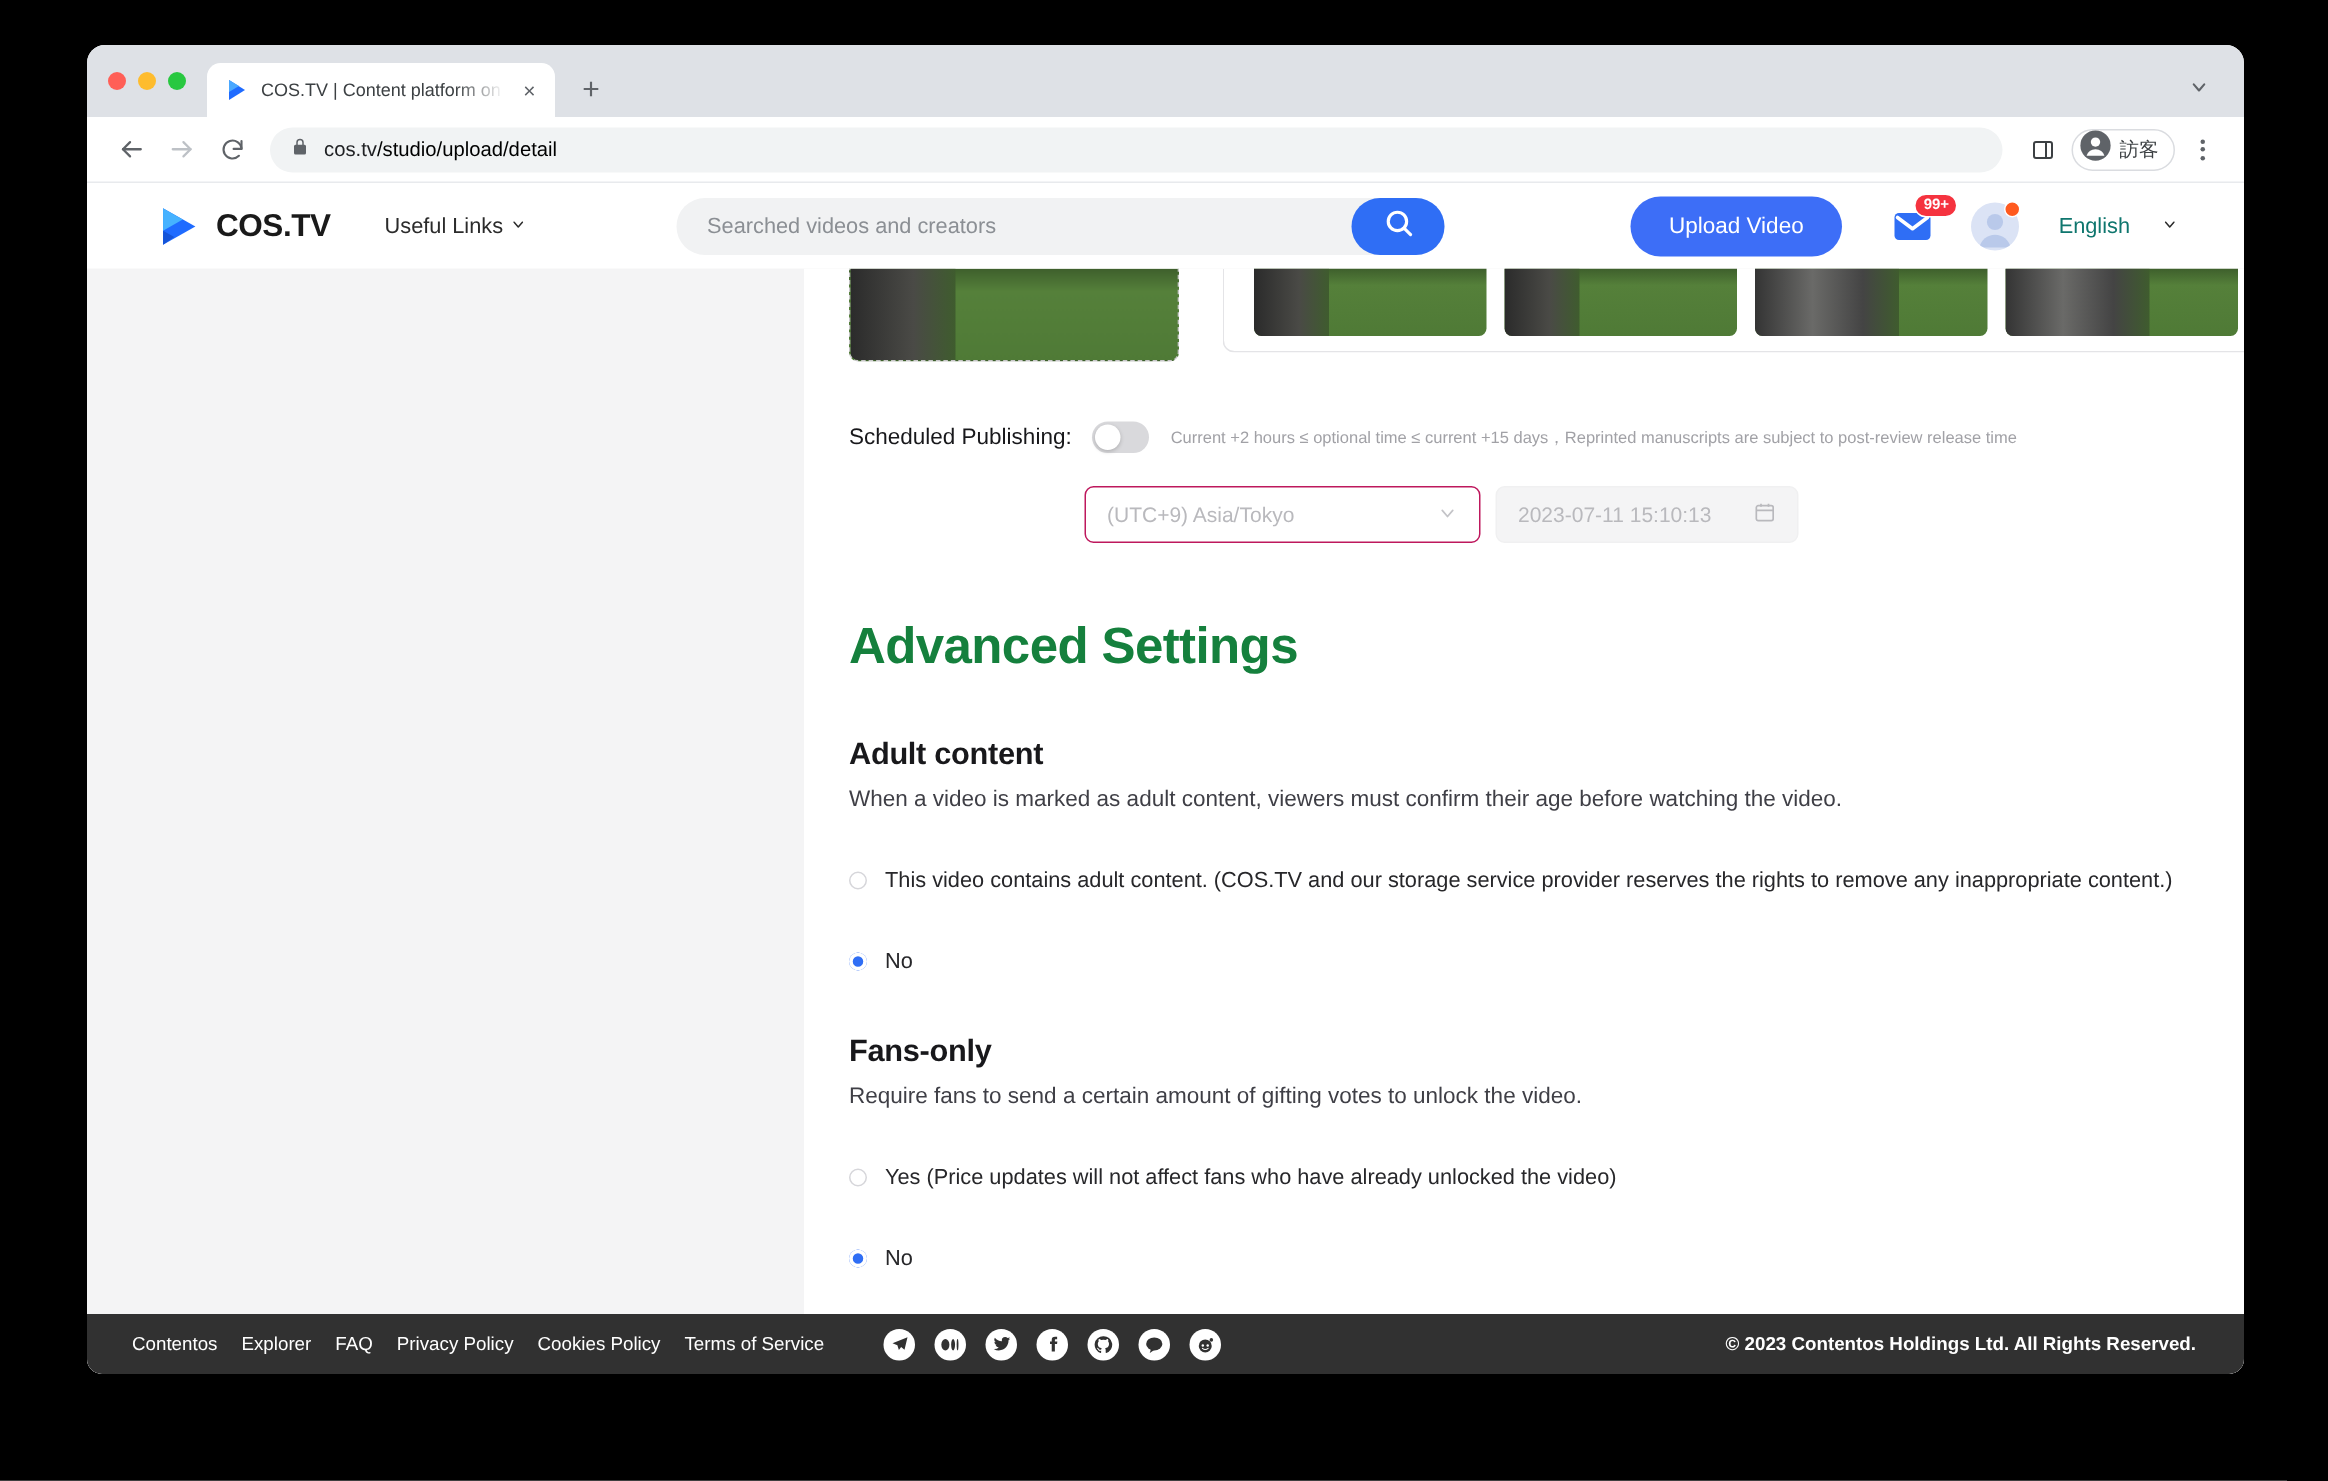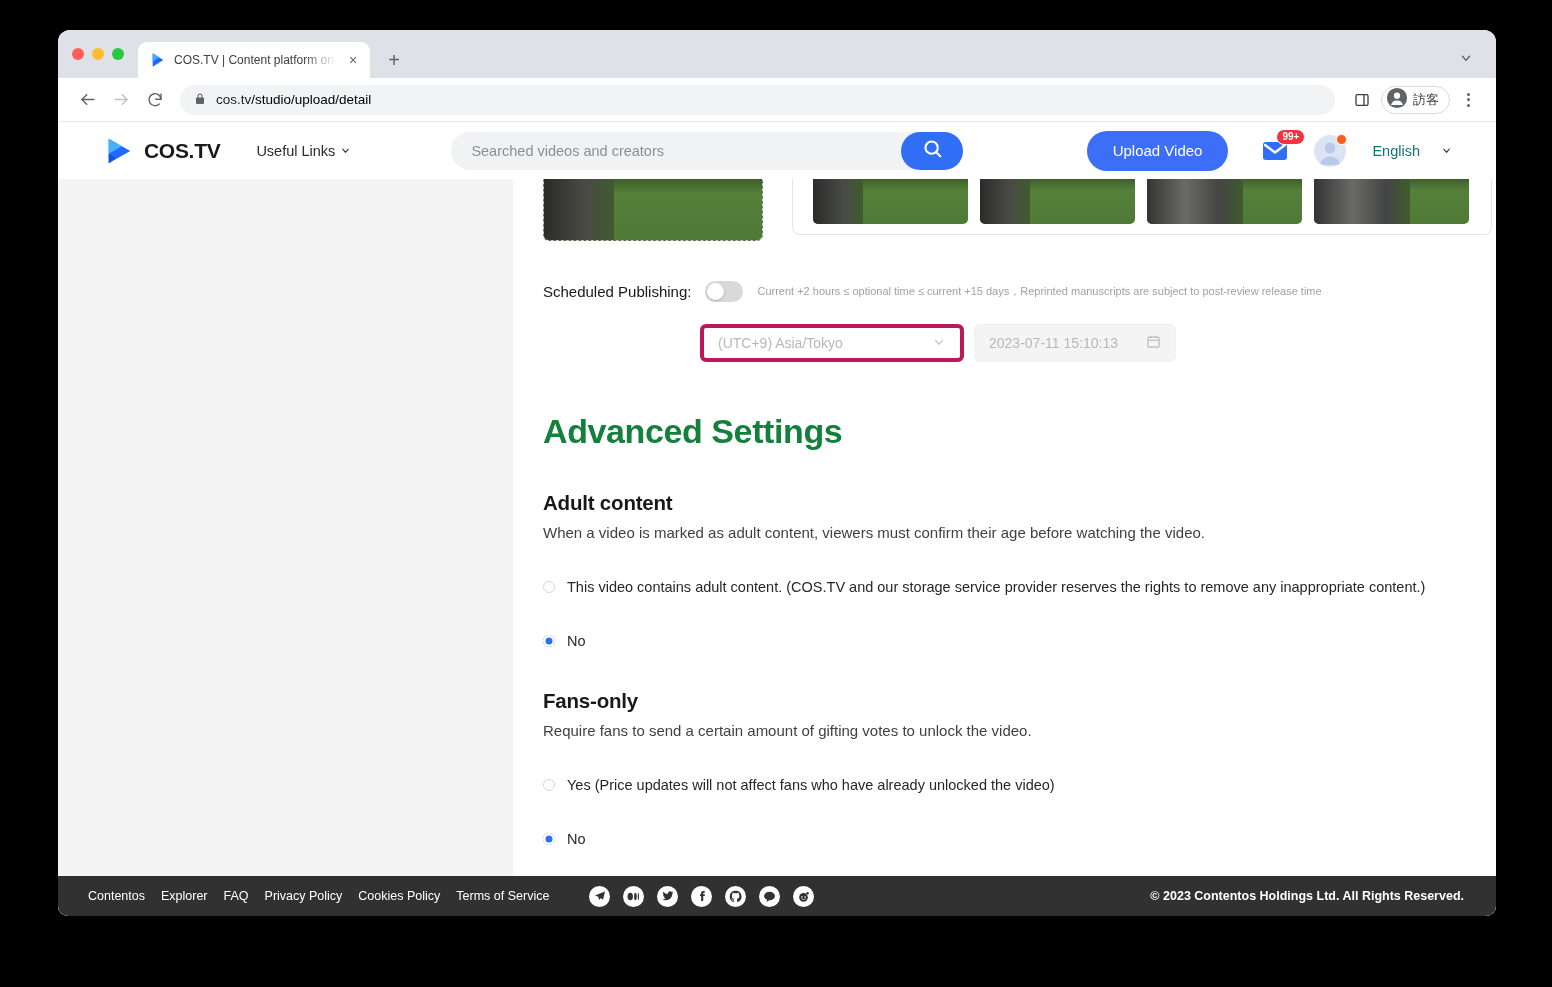--- a/index.html
+++ b/index.html
@@ -177,21 +177,21 @@
   }
   .lang {
     margin-left: 26px; font-size: 14.5px; color: #0f766e;
     display: flex; align-items: center; gap: 21px;
   }
 
   
   .site-body { flex: 1; overflow: hidden; position: relative; }
   .card {
     position: absolute;
-    left: 455px; top: 0; width: 1001px;
+    left: 478px; top: 0; width: 1001px;
     background: #fff;
     border-radius: 0 0 8px 8px;
     padding: 0 0 34px;
     min-height: 776px;
   }
 
   
   .thumbs-row {
     display: flex; align-items: flex-start; gap: 0;
     padding: 0 30px; height: 62px;
@@ -241,21 +241,21 @@
     background: #fff; box-shadow: 0 1px 3px rgba(0,0,0,.2);
   }
   .sched-hint { font-size: 11px; color: #a1a1a6; }
 
   .sched-fields {
     display: flex; align-items: center; gap: 0;
     margin-top: 22px; padding-left: 157px;
   }
   .tz-select {
     width: 264px; height: 38px;
-    border: 4px solid #be185d; border-radius: 6px;
+    border: 1px solid #be185d; border-radius: 6px;
     background: #fff;
     display: flex; align-items: center;
     padding: 0 14px; gap: 8px;
     font-size: 14px; color: #b9b9bd;
   }
   .tz-select .chev { margin-left: auto; color: #c4c4c8; }
   .date-field {
     width: 202px; height: 38px; margin-left: 10px;
     background: #f4f4f5; border: 1px solid #f0f0f1; border-radius: 6px;
     display: flex; align-items: center;

